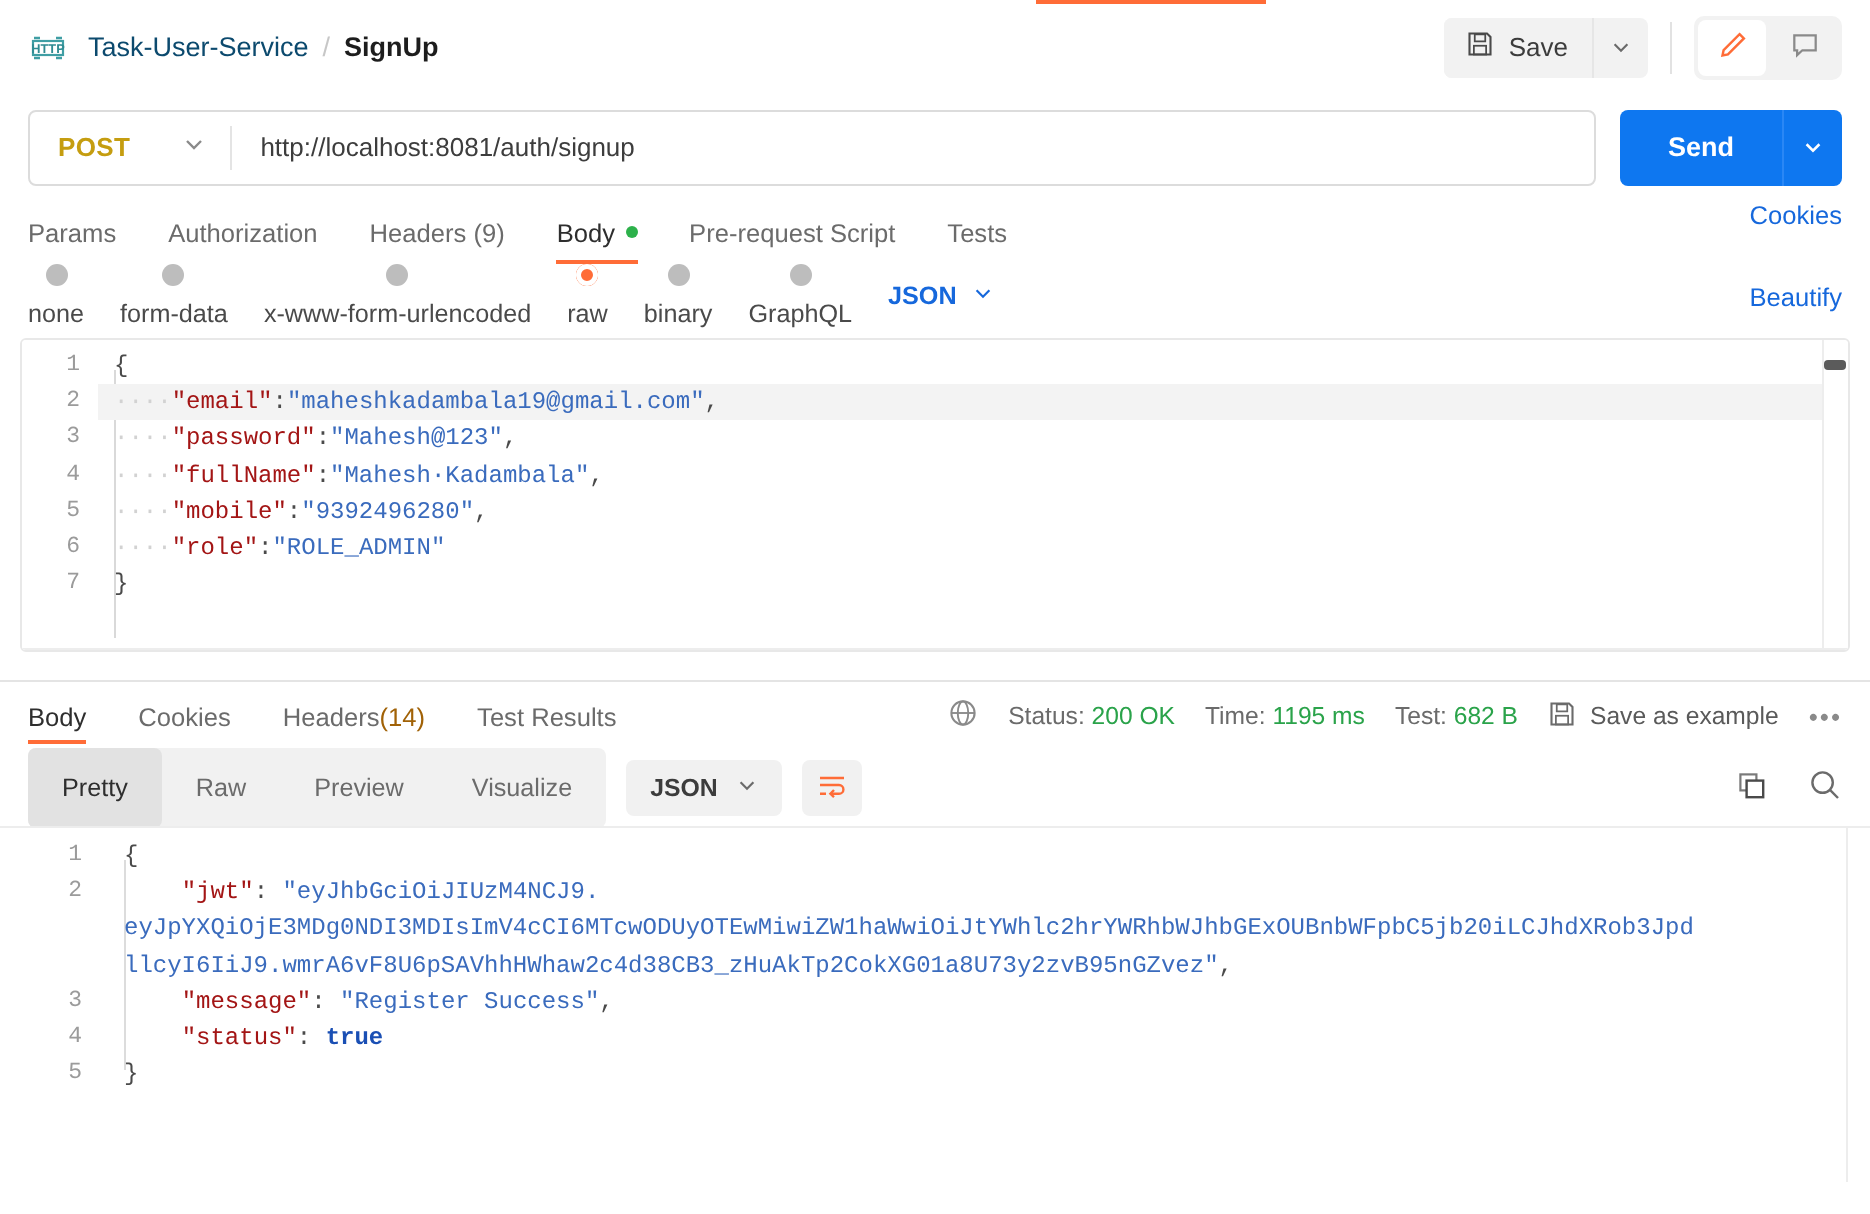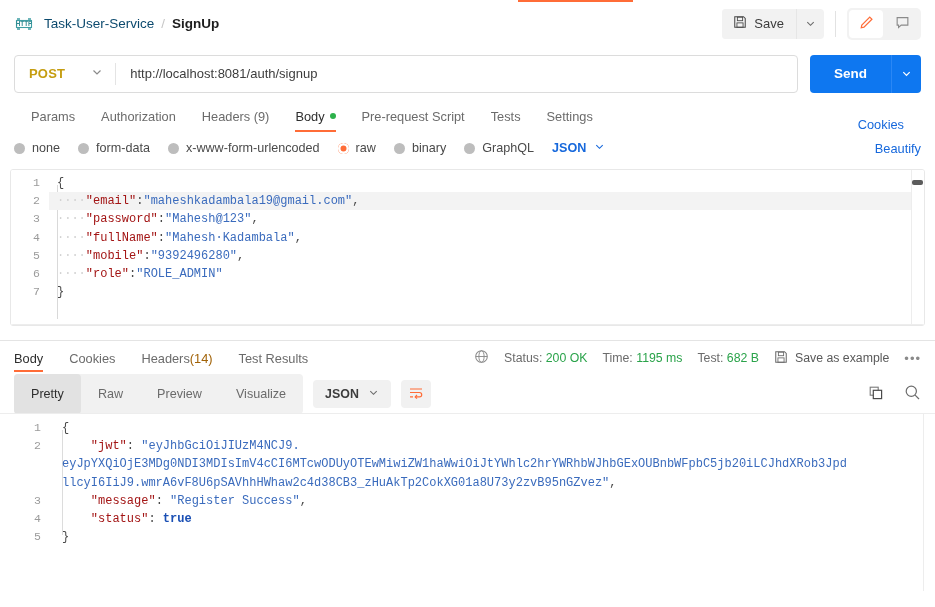--- a/index.html
+++ b/index.html
@@ -154,22 +154,22 @@
   .send-caret {
     background: #0e77f0;
     width: 30px;
     display: flex; align-items: center; justify-content: center;
     cursor: pointer;
     border-left: 1px solid #2a87f5;
   }
 
   
   .reqtabs {
-    display: flex; align-items: flex-end;
-    padding: 0 31px;
+    display: flex; align-items: flex-start;
+    padding: 0 14px;
     height: 32px;
     gap: 0;
     position: relative;
   }
   .rtab {
     font-size: 12.8px;
     color: #6b6b6b;
     padding: 0 13px;
     height: 32px;
     display: flex; align-items: center;
@@ -200,20 +200,21 @@
     padding: 0 14px;
     height: 32px;
     gap: 0;
   }
   .radio-item {
     display: flex; align-items: center; gap: 7px;
     font-size: 12.6px;
     color: #4a4a4a;
     cursor: pointer;
     margin-right: 18px;
+    flex-direction: column;
   }
   .radio-dot {
     width: 11px; height: 11px;
     border-radius: 50%;
     background: #bdbdbd;
     flex: none;
   }
   .radio-dot.on {
     background: #ff6c37;
     box-shadow: inset 0 0 0 2.5px #ffffff, inset 0 0 0 6px #ff6c37;
@@ -524,23 +525,20 @@
     </div>
   <div class="rtab active">
     <span>Body</span>
     <span class="greendot"></span>
   </div>
   <div class="rtab">
       <span>Pre-request Script</span>
     </div>
   <div class="rtab">
       <span>Tests</span>
-    </div>
-  <div class="rtab">
-      <span>Settings</span>
     </div>
   <div class="link-blue">Cookies</div>
 </div>
 
 <div class="bodytypes">
   <div class="radio-item">
     <span class="radio-dot"></span>
     <span>none</span>
   </div>
   <div class="radio-item">

